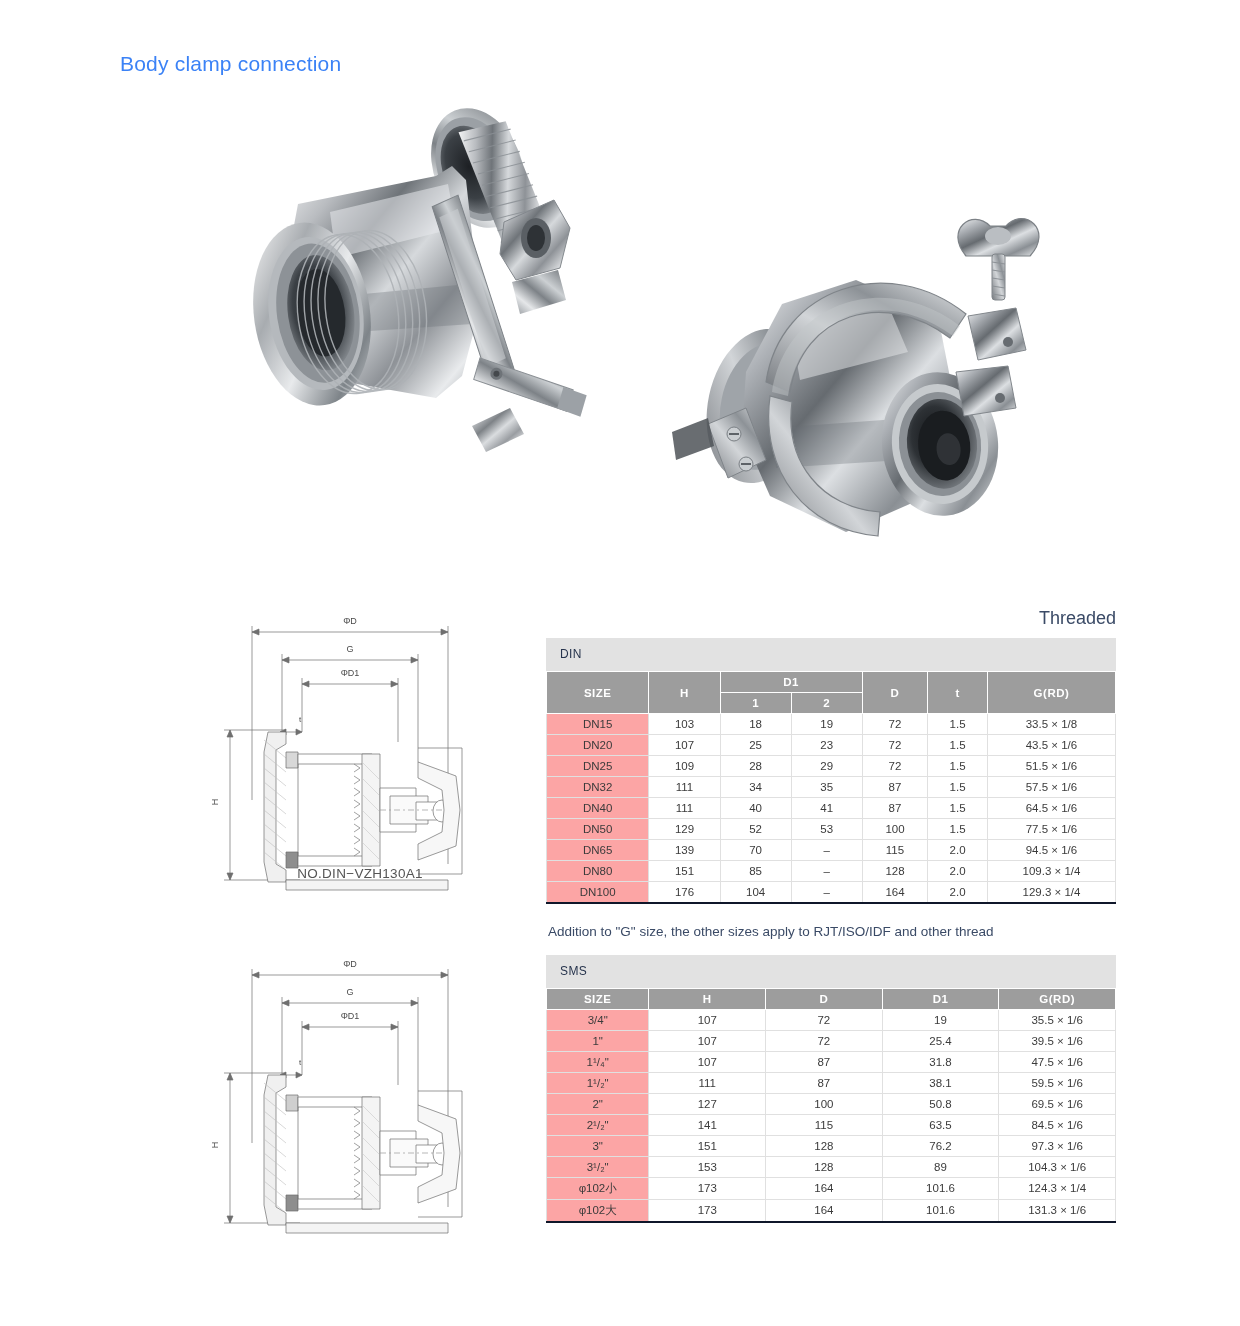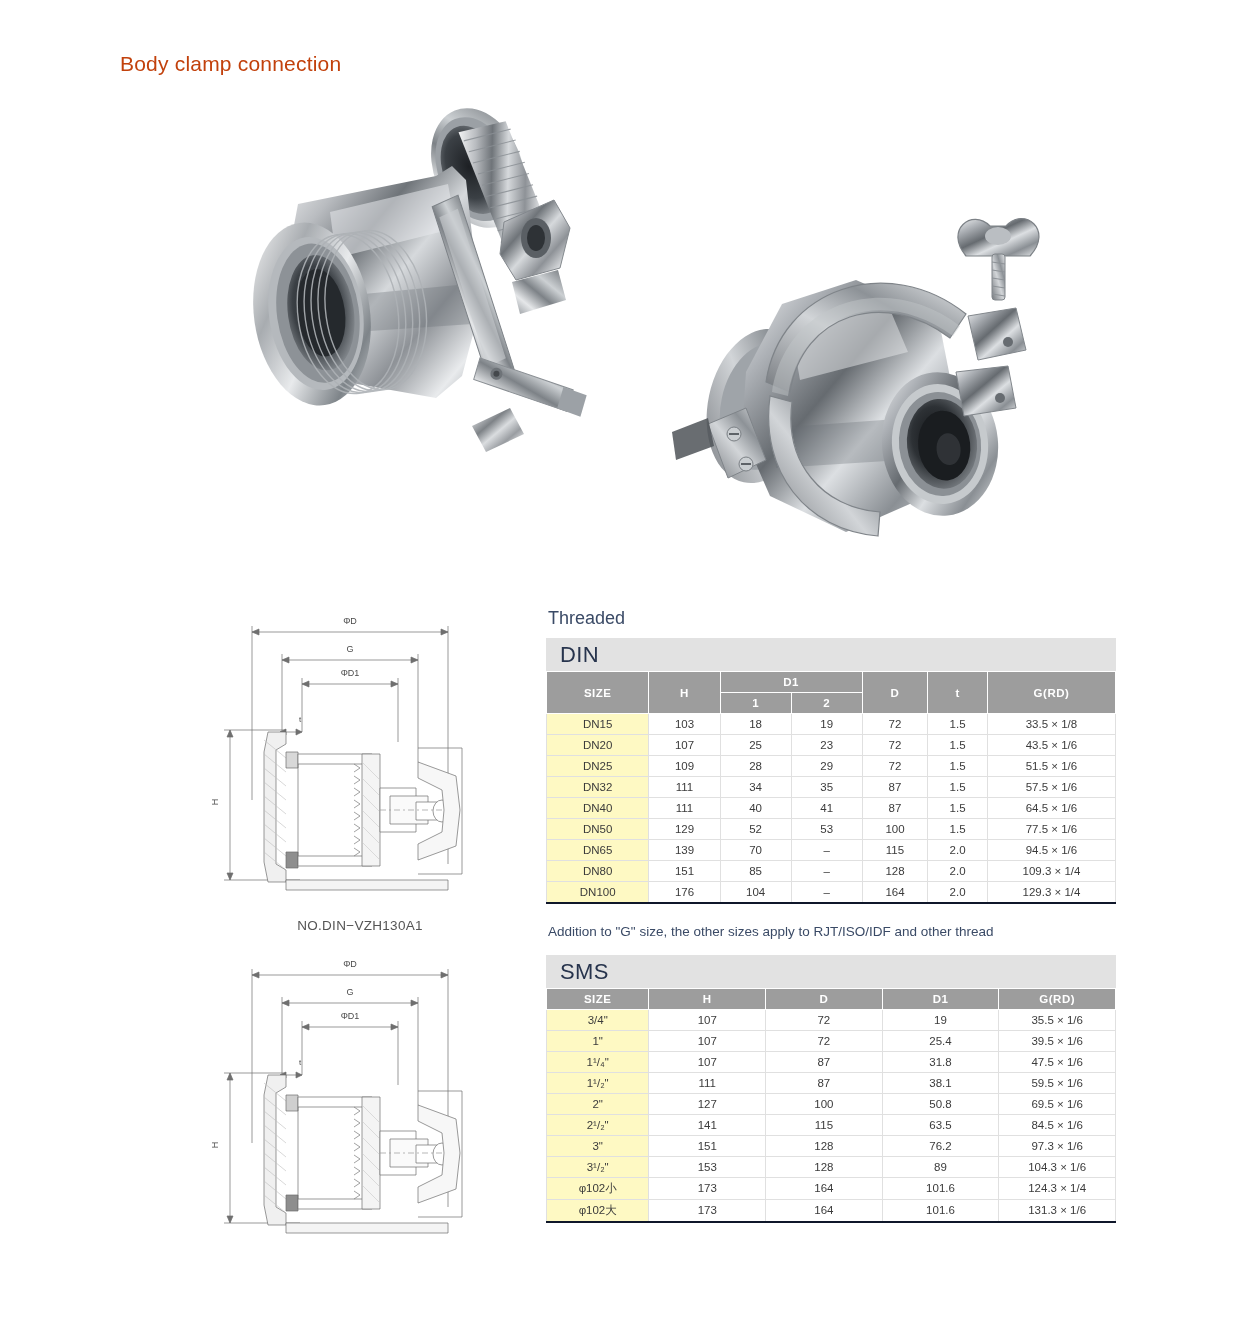--- a/index.html
+++ b/index.html
@@ -9,53 +9,53 @@
     background:#ffffff;
     font-family:"Liberation Sans", sans-serif;
     color:#2b2b2b;
     position:relative;
     overflow:hidden;
   }
 
   
   .page-title{
     position:absolute; left:120px; top:52px;
-    font-size:21px; color:#c2410c; letter-spacing:.2px;
+    font-size:21px; color:#3b82f6; letter-spacing:.2px;
   }
 
   
   .photo{ position:absolute; }
   #photo-1{ left:180px; top:108px; width:420px; height:345px; }
   #photo-2{ left:650px; top:196px; width:420px; height:386px; }
 
   
   .drawing{ position:absolute; }
   #drawing-1{ left:190px; top:612px; width:340px; height:300px; }
   #drawing-2{ left:190px; top:955px; width:340px; height:300px; }
   .drawing-caption{
     position:absolute; width:340px; text-align:center;
     font-size:13.5px; color:#555; letter-spacing:.3px;
   }
-  #caption-1{ left:190px; top:918px; }
+  #caption-1{ left:190px; top:866px; }
 
   
   .right-col{ position:absolute; left:546px; top:608px; width:570px; }
 
   .section-heading{
-    font-size:18px; color:#3a4a66; margin:0 0 9px 2px;
+    font-size:18px; color:#3a4a66; margin:0 0 9px 2px;text-align:right;
   }
   .note-line{
     font-size:13.5px; color:#3a4a66; margin:20px 0 16px 2px;
   }
 
   .table-banner{
     background:#e2e2e2;
     height:33px; line-height:33px;
     padding-left:14px;
-    font-size:22px; color:#27344d;
+    font-size:12px; color:#27344d;
     letter-spacing:.4px;
   }
 
   table{
     border-collapse:collapse;
     width:100%;
     font-size:11.5px;
     table-layout:fixed;
   }
   thead th{
@@ -71,21 +71,21 @@
   tbody td{
     border:1px solid #e0e0e0;
     border-top:none;
     text-align:center;
     padding:3px 2px;
     height:21px;
     color:#3b3b3b;
     background:#ffffff;
   }
   tbody td.size-cell{
-    background:#fef9c3;
+    background:#fca5a5;
     color:#3b3b3b;
   }
   tbody tr:last-child td{ border-bottom:2px solid #0f172a; }
   table.data-table{ border-left:none; border-right:none; }
 </style>
 </head>
 <body>
 
 <div class="page-title">Body clamp connection</div>
 

